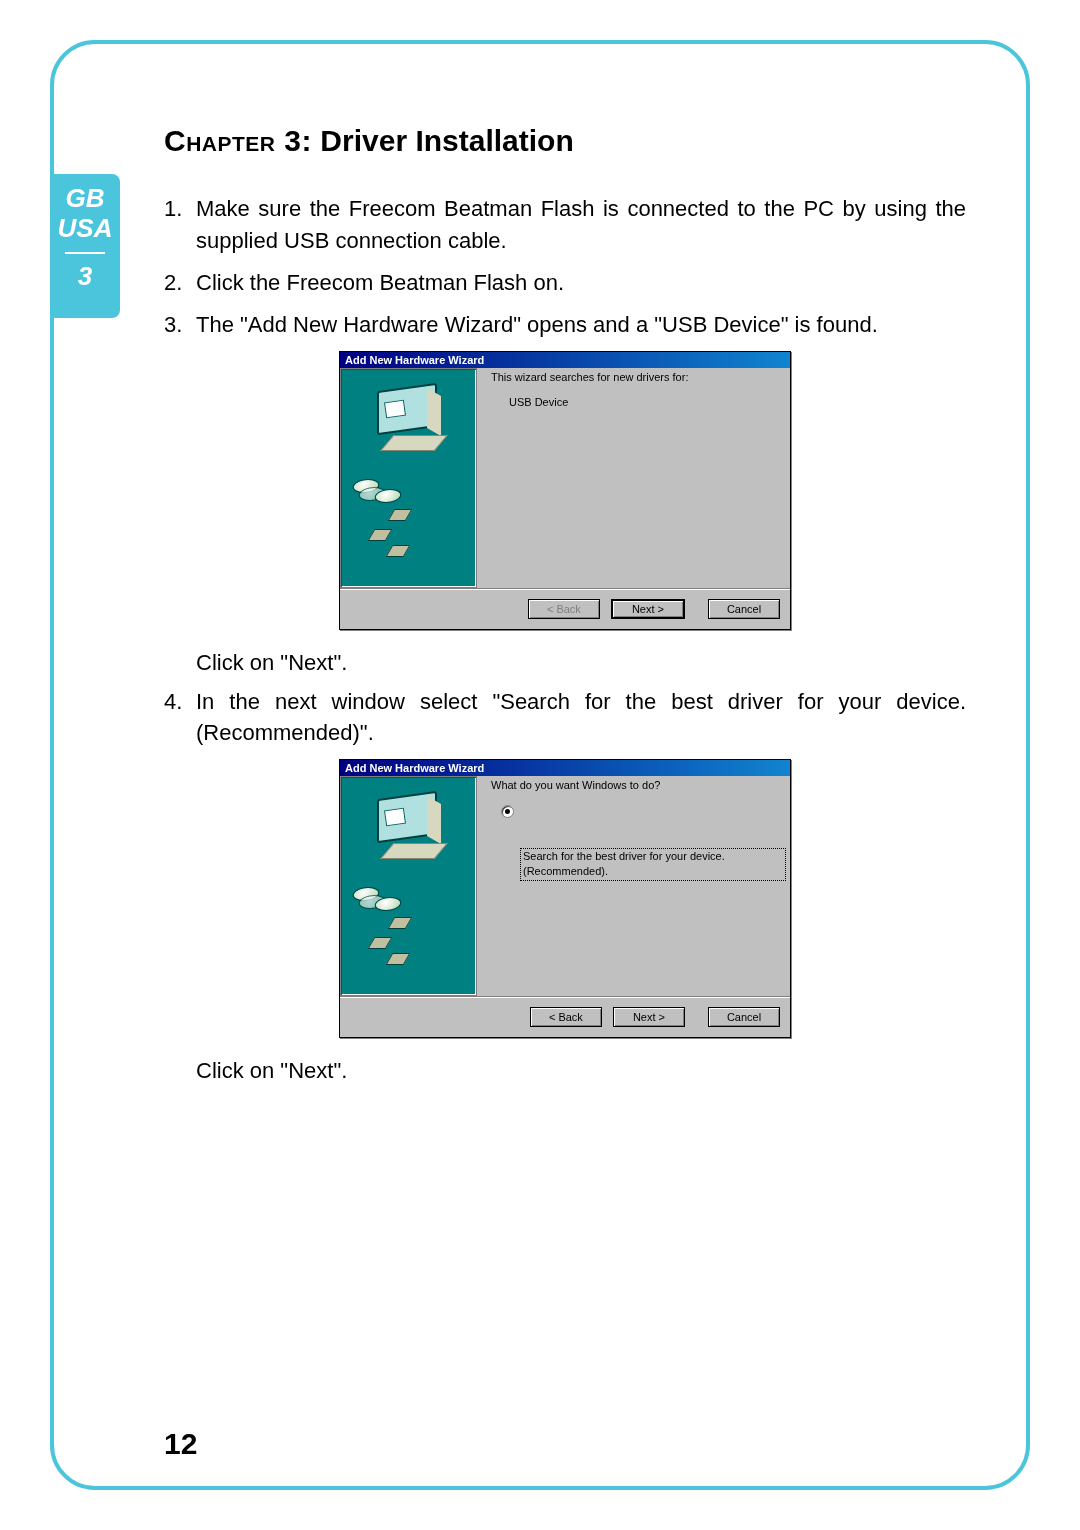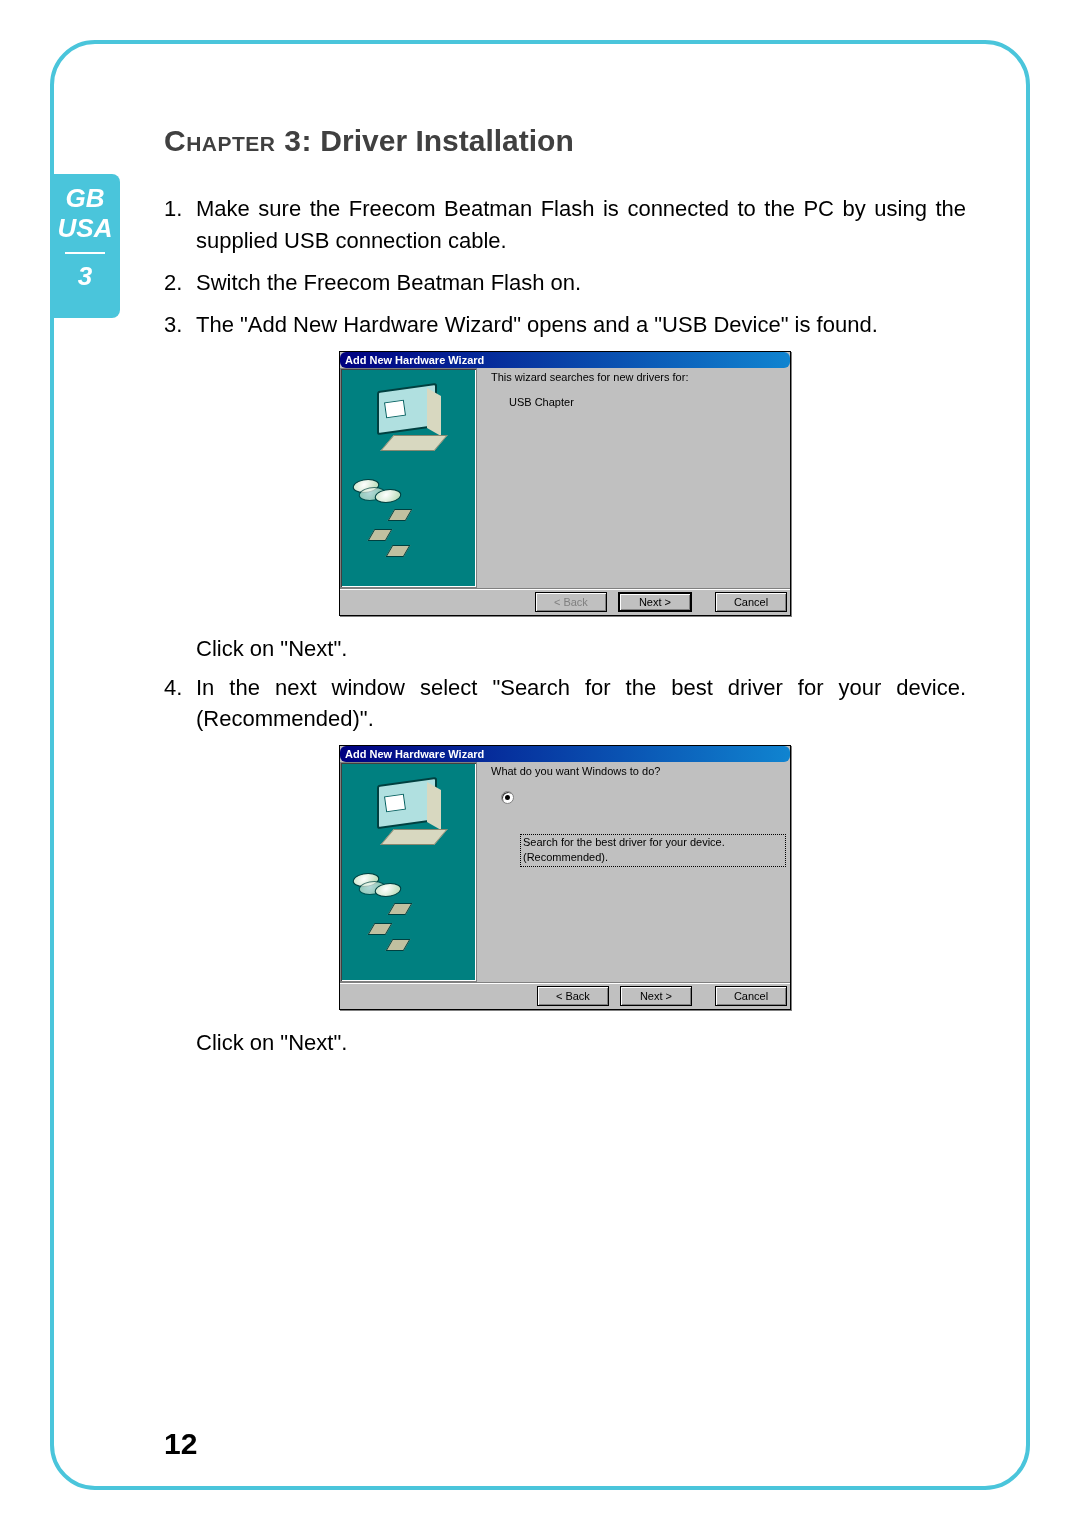--- a/index.html
+++ b/index.html
@@ -45,21 +45,21 @@
     background: #fff;
     margin: 8px auto;
   }
   .content {
     position: absolute;
     top: 80px;
     left: 110px;
     right: 60px;
   }
   .chapter-title {
-    color: #404040;
+    color: #000000;
     font-size: 30px;
     font-weight: bold;
     margin-bottom: 35px;
   }
   .chapter-title .smallcaps {
     font-variant: small-caps;
     letter-spacing: 0.5px;
   }
   .section-title {
     font-weight: bold;
@@ -102,21 +102,20 @@
     font-family: "MS Sans Serif", Tahoma, Arial, sans-serif;
     font-size: 11px;
     box-shadow: 1px 1px 0 #808080;
   }
   .win98-title {
     background: linear-gradient(to right, #000080, #1084d0);
     color: #fff;
     font-weight: bold;
     padding: 2px 5px;
     font-size: 11px;
-    border-radius: 6px;
   }
   .win98-body {
     display: flex;
     min-height: 220px;
   }
   .win98-img {
     width: 135px;
     flex-shrink: 0;
     background: #008080;
     border: 1px solid #808080;
@@ -127,21 +126,21 @@
   .win98-text {
     flex: 1;
     padding: 2px 4px;
     line-height: 1.4;
   }
   .win98-text p { margin: 0 0 10px 0; }
   .win98-text .indent { margin-left: 18px; }
   .win98-buttons {
     border-top: 1px solid #808080;
     box-shadow: inset 0 1px #fff;
-    padding: 3px;
+    padding: 10px;
     text-align: right;
   }
   .win98-btn {
     display: inline-block;
     width: 70px;
     padding: 3px 0;
     text-align: center;
     background: #c0c0c0;
     border: 1px solid #000;
     box-shadow: inset 1px 1px #fff, inset -1px -1px #808080;
@@ -268,21 +267,21 @@
     </div>
 
 
     <div class="steps">
       <div class="step">
           <span class="num">1.</span>
           <span>Make sure the Freecom Beatman Flash is connected to the PC by using the supplied USB connection cable.</span>
         </div>
       <div class="step">
           <span class="num">2.</span>
-          <span>Switch the Freecom Beatman Flash on.</span>
+          <span>Click the Freecom Beatman Flash on.</span>
         </div>
       <div class="step">
           <span class="num">3.</span>
           <span>The "Add New Hardware Wizard" opens and a "USB  Device" is found.</span>
         </div>
     </div>
 
     <div class="win98">
       <div class="win98-title">Add New Hardware Wizard</div>
       <div class="win98-body">
@@ -295,21 +294,21 @@
           <div class="iso-tag"></div>
           <div class="iso-cd cd1"></div>
           <div class="iso-cd cd1b"></div>
           <div class="iso-cd cd2"></div>
           <div class="iso-chip chip1"></div>
           <div class="iso-chip chip2"></div>
           <div class="iso-chip chip3"></div>
         </div>
         <div class="win98-text">
           <p>This wizard searches for new drivers for:</p>
-          <p class="indent">USB Chapter</p>
+          <p class="indent">USB Device</p>
         </div>
       </div>
       <div class="win98-buttons">
         <span class="win98-btn disabled">&lt; Back</span>
         <span class="win98-btn default">Next &gt;</span>
         <span class="win98-btn" style="margin-left:20px">Cancel</span>
       </div>
     </div>
 
     <div class="sub">Click on "Next".</div>

